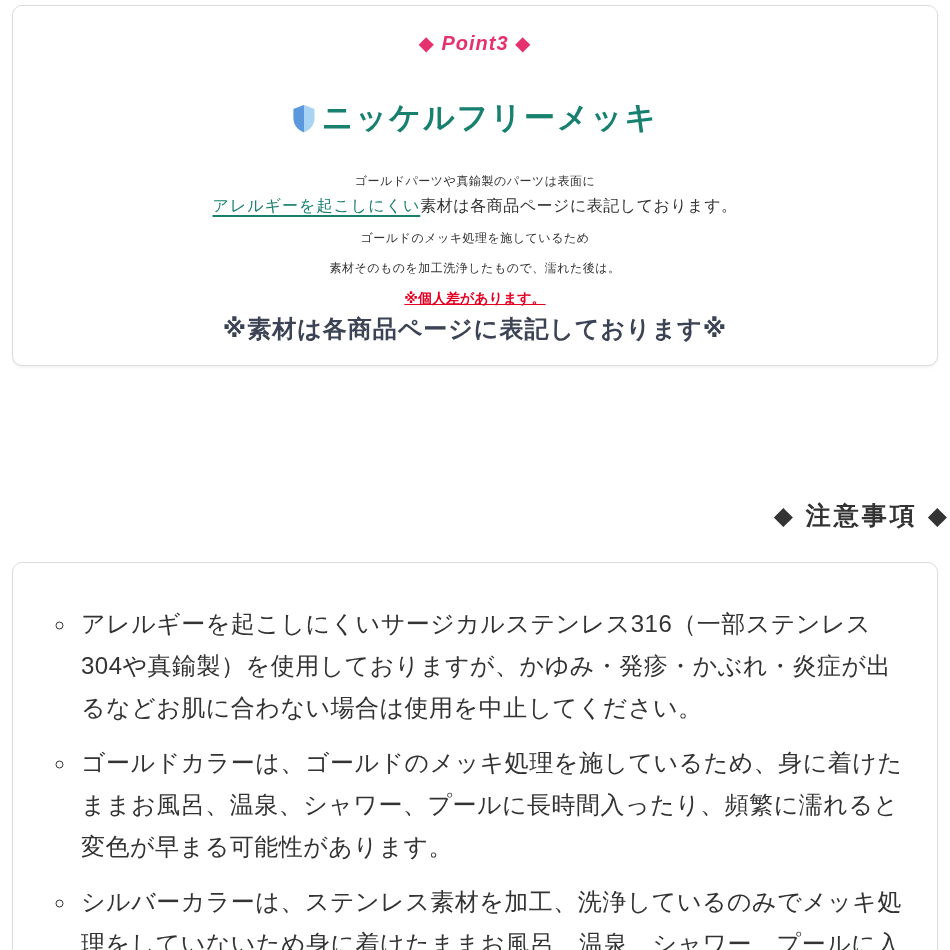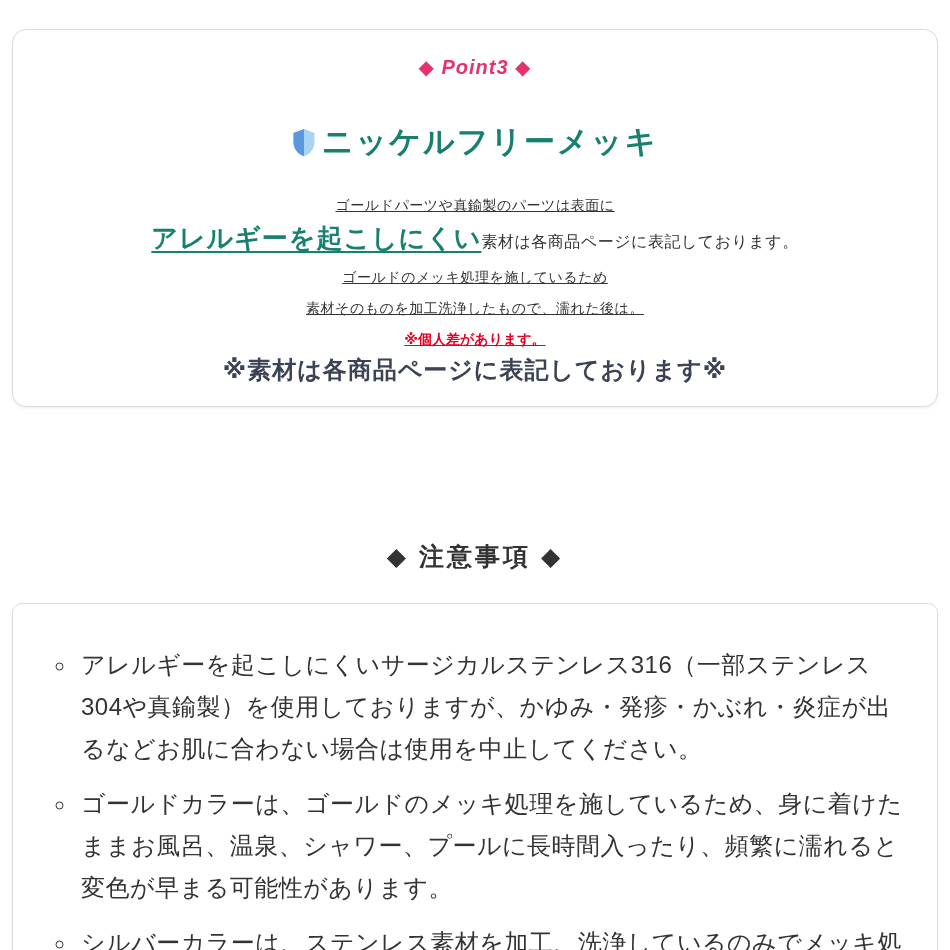--- a/index.html
+++ b/index.html
@@ -23,24 +23,23 @@
   }
   .card{
     background:#fff;
     border:1px solid var(--card-border);
     border-radius:10px;
     margin:0 12px;
     box-shadow:0 2px 3px rgba(0,0,0,0.05);
   }
   
   .card-point{
-    margin-top:29px;
+    margin-top:5px;
     padding:25px 12px 20px;
     text-align:center;
-    border-radius:14px;
   }
   .point-badge{
     font-size:20px;
     font-weight:bold;
     font-style:italic;
     color:var(--accent-pink);
     letter-spacing:1px;
   }
   .point-heading-row{
     display:flex;
@@ -51,31 +50,30 @@
   }
   .shield{width:24px;height:29px;display:block;}
   .point-heading{
     font-size:31px;
     font-weight:bold;
     color:var(--accent-teal);
     letter-spacing:2px;
     margin:0;
   }
   .body-line{
-    font-size:14px;
+    font-size:12px;
     color:var(--text-dark);
     margin-top:13px;
     letter-spacing:0.5px;
-    text-decoration:underline;
   }
   .body-line.first{margin-top:34px;}
   .highlight-row{margin-top:6px;}
   .highlight{
-    font-size:26px;
-    font-weight:bold;
+    font-size:16px;
+    font-weight:normal;
     color:var(--accent-teal);
     text-decoration:underline;
     text-decoration-thickness:2px;
     text-underline-offset:4px;
     letter-spacing:1px;
   }
   .highlight-rest{
     font-size:16px;
     color:var(--text-dark);
     letter-spacing:0.5px;
@@ -90,21 +88,21 @@
   .note-navy{
     margin-top:5px;
     font-size:24px;
     font-weight:bold;
     color:var(--note-navy);
     letter-spacing:1px;
   }
   
   .caution-heading{
     margin-top:133px;
-    text-align:center;
+    text-align:right;
     font-size:25px;
     font-weight:bold;
     color:var(--text-dark);
     letter-spacing:3px;
   }
   .card-caution{
     margin-top:30px;
     padding:40px 30px 40px 30px;
   }
   .caution-list{

